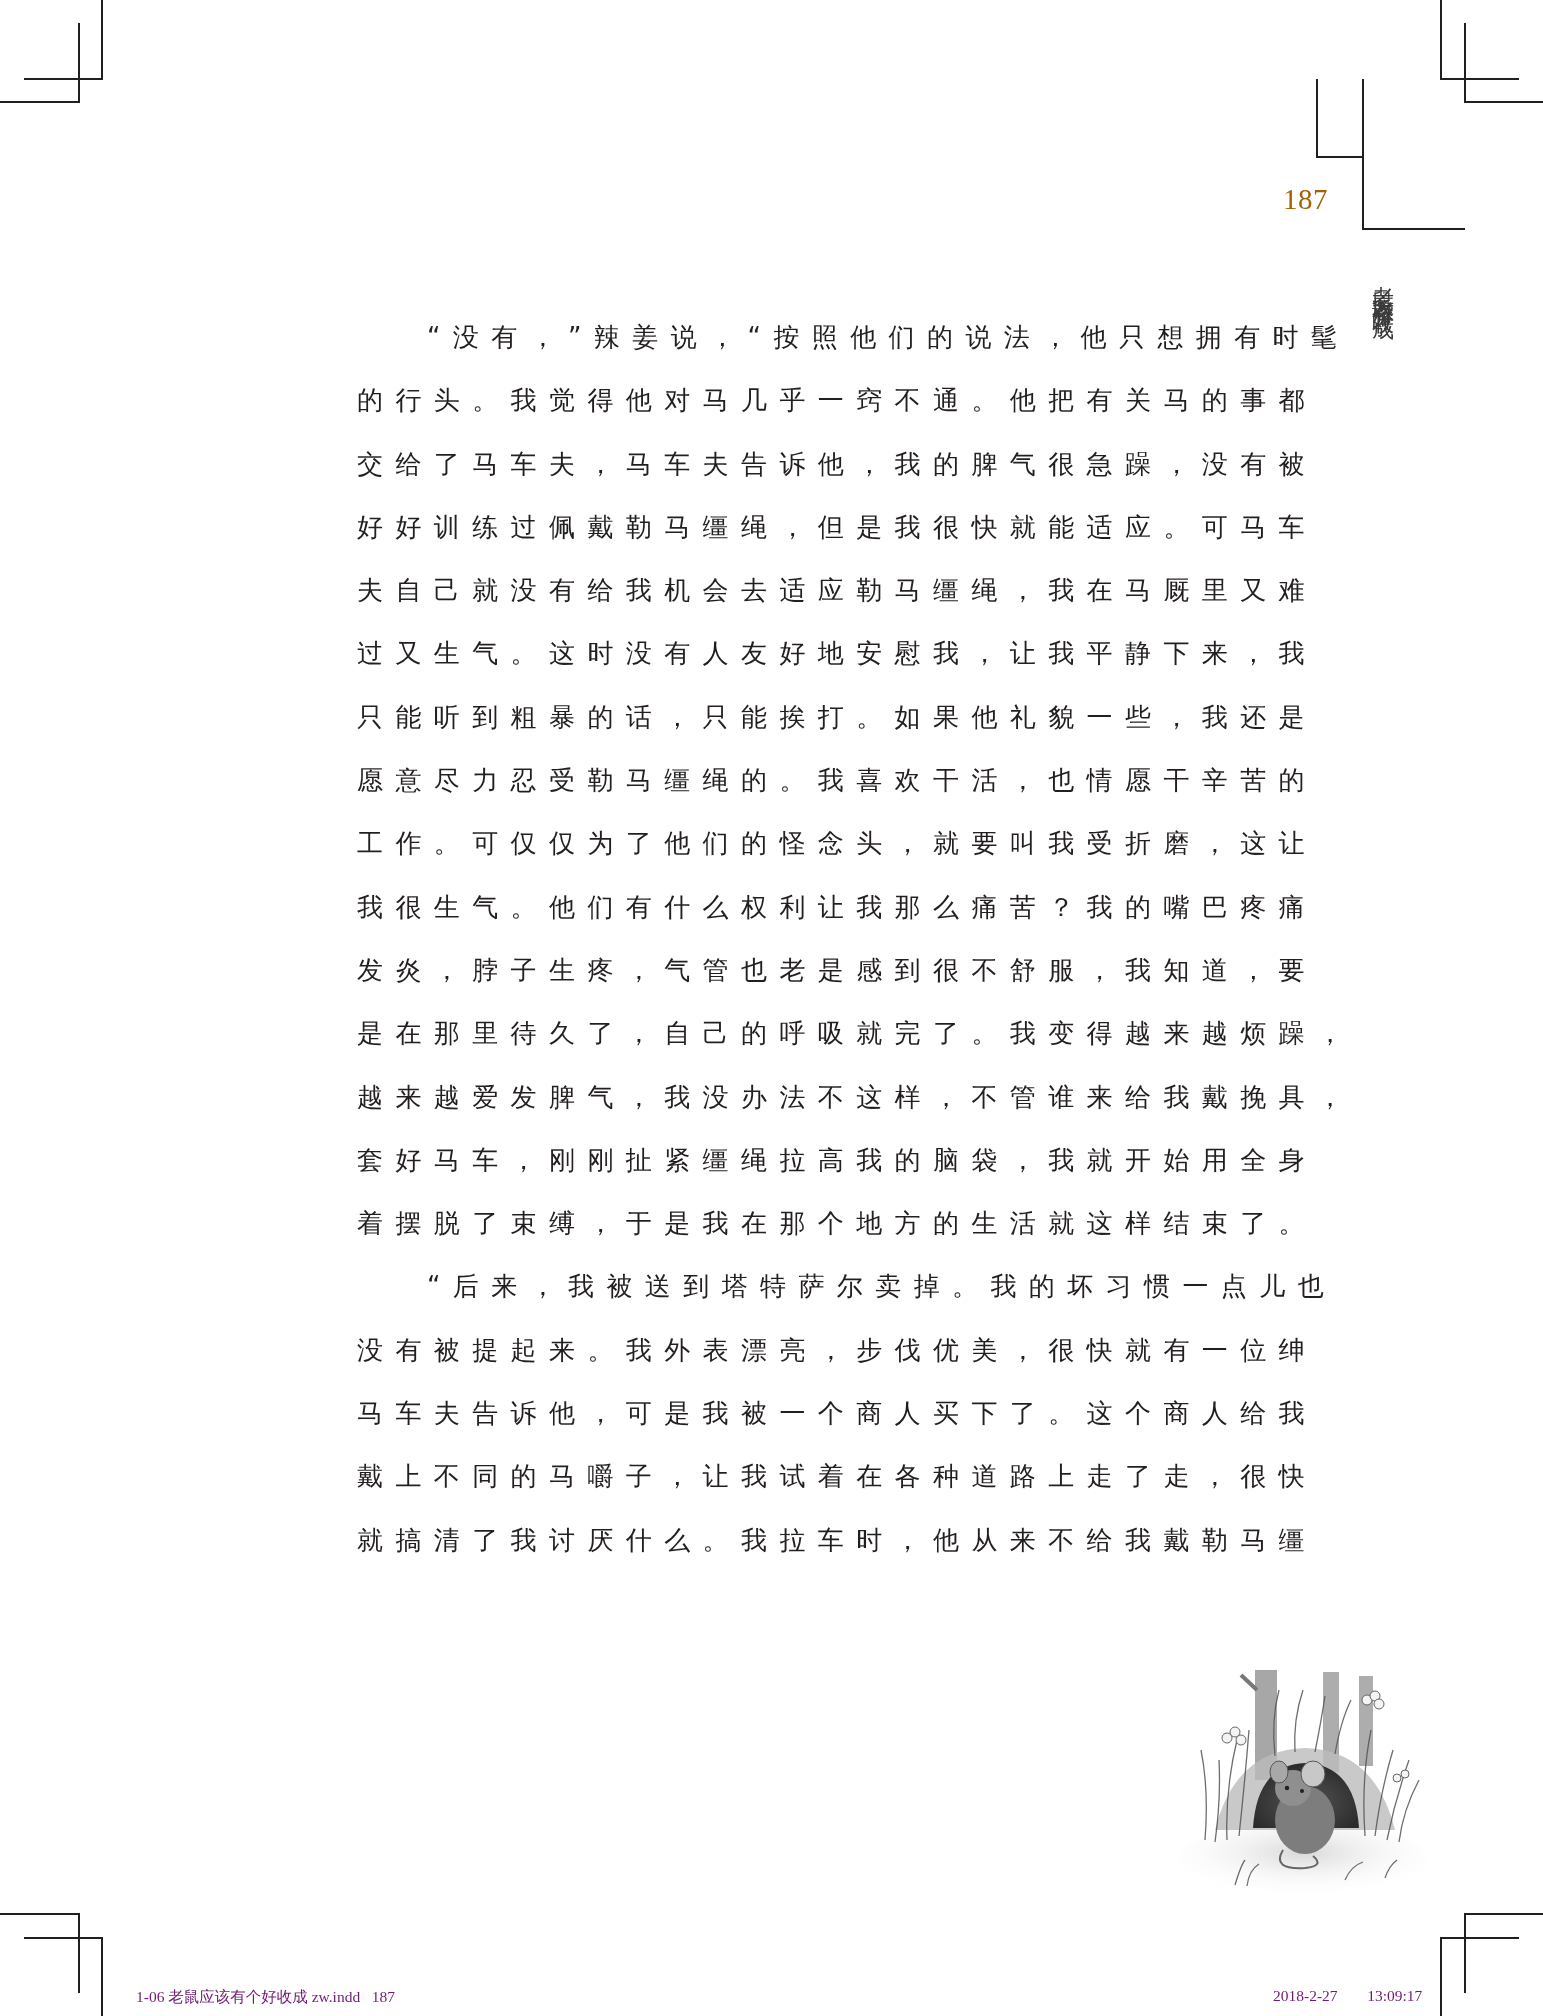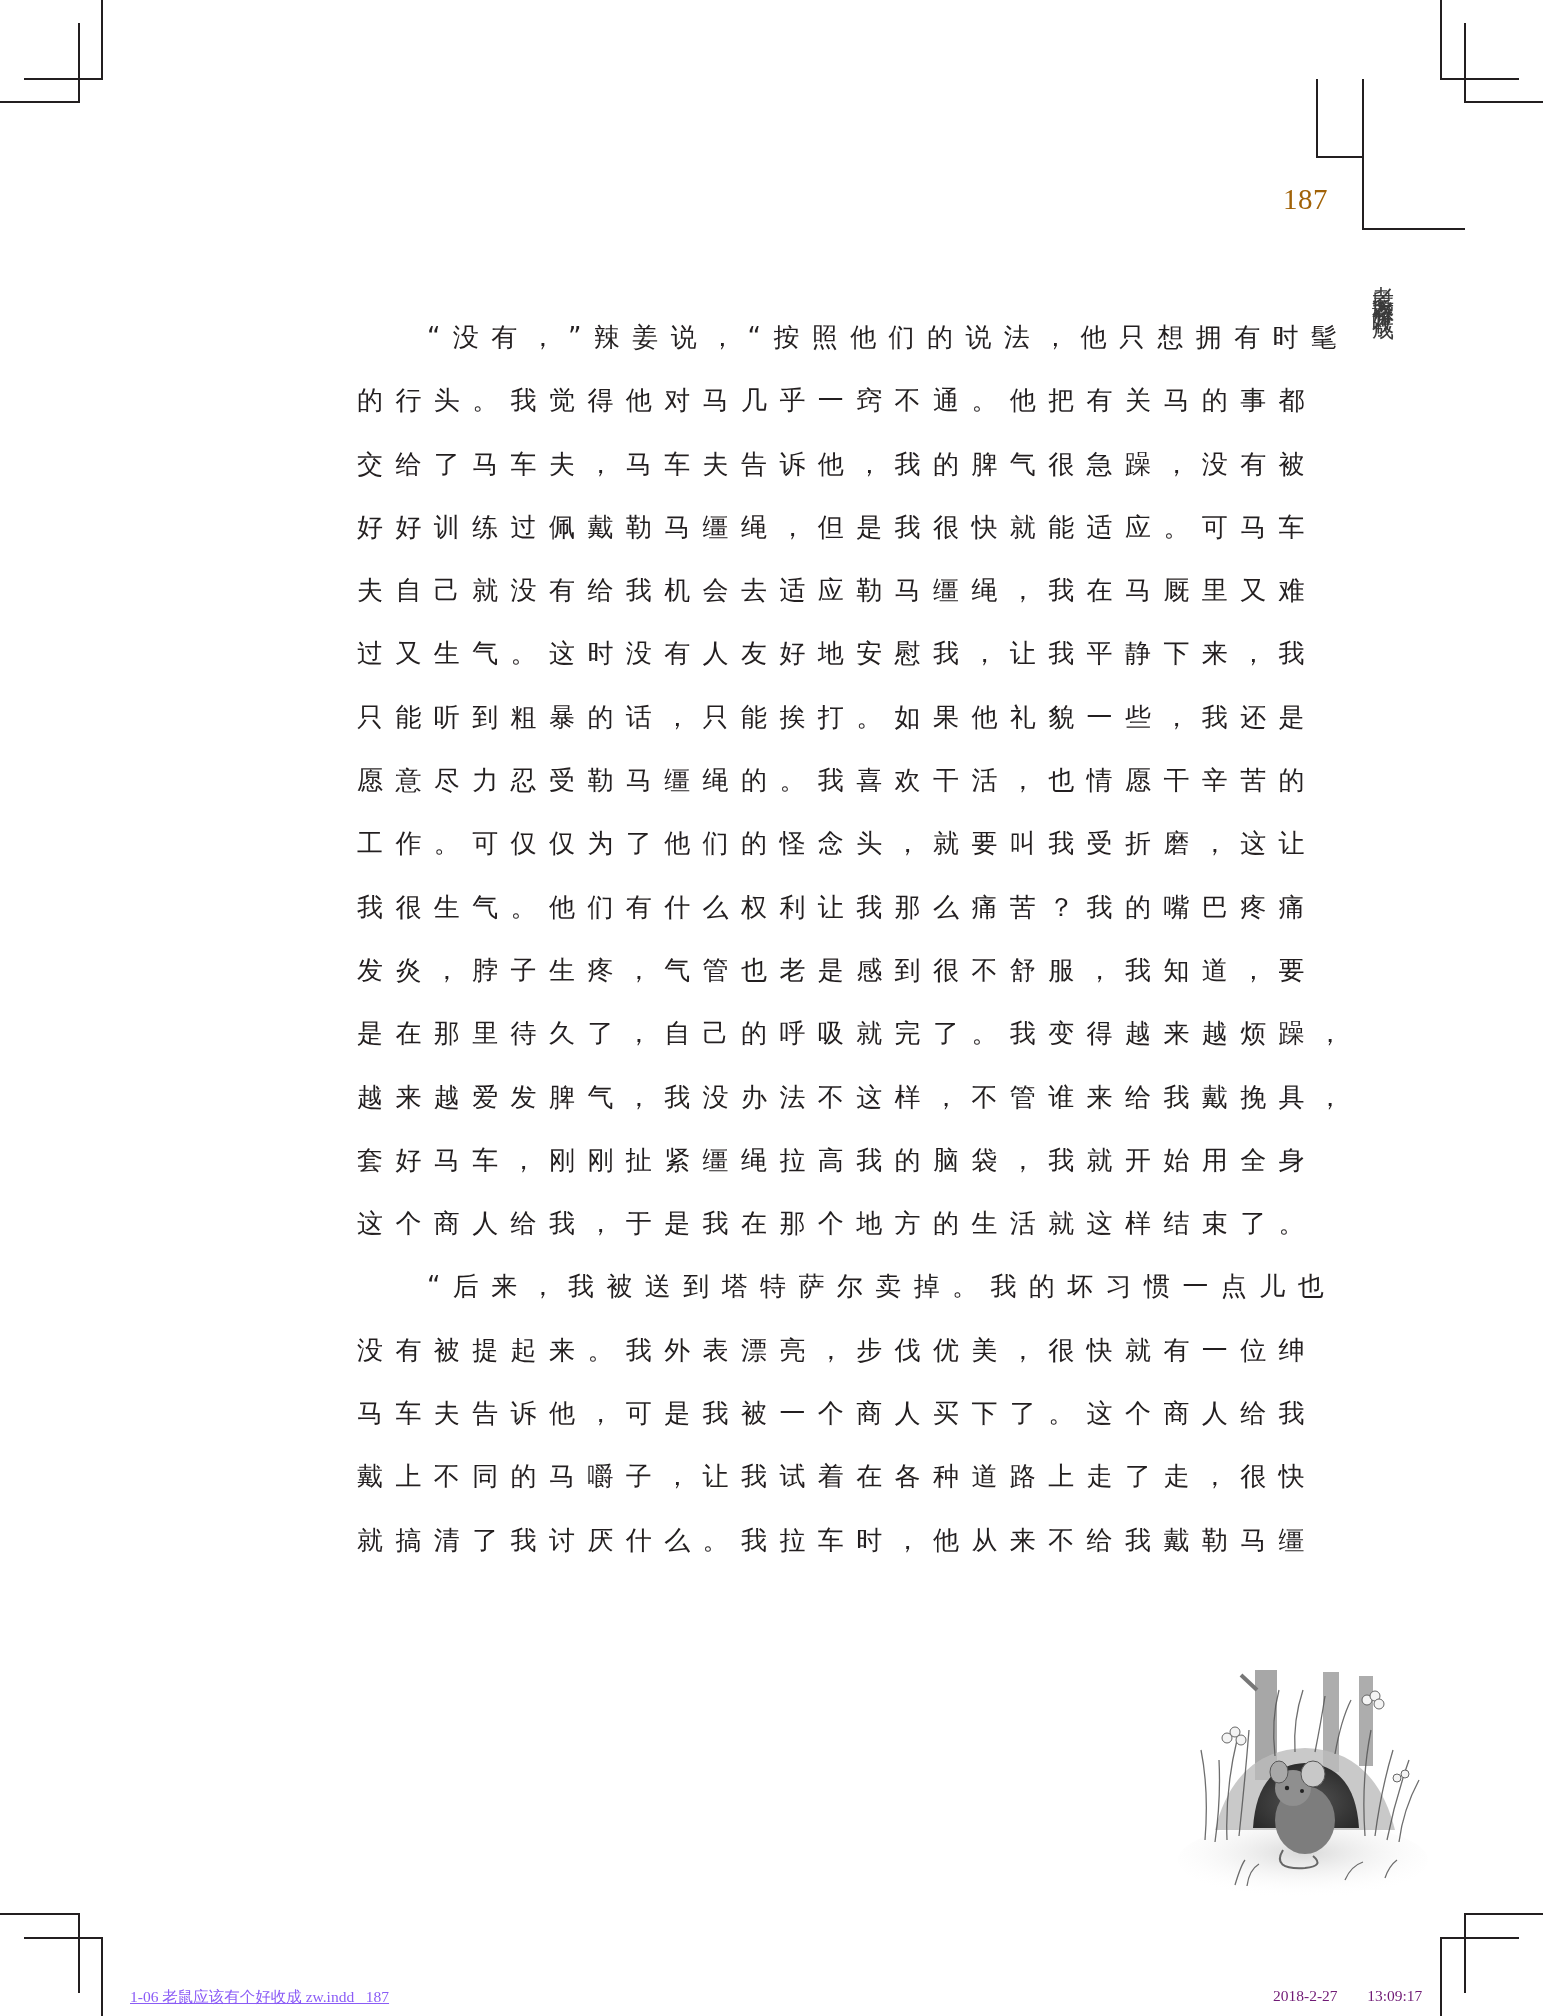--- a/index.html
+++ b/index.html
@@ -24,22 +24,22 @@
       font-size: 26px; line-height: 63.3px; color: #231f20;
       text-align: justify; text-align-last: left;
       letter-spacing: 12.4px;
     }
     .body-text .line { display: block; white-space: nowrap; }
     .indent { padding-left: 70px; }
     .illustration {
       position: absolute; left: 1175px; top: 1660px; width: 260px; height: 240px;
     }
     .slug-left {
-      position: absolute; left: 130px; top: 1987px;
-      font-family: "Liberation Serif", "DejaVu Serif", serif; font-size: 15.5px; color: #8b5cf6; text-decoration: underline;
+      position: absolute; left: 136px; top: 1987px;
+      font-family: "Liberation Serif", "DejaVu Serif", serif; font-size: 15.5px; color: #701a75;
     }
     .slug-right {
       position: absolute; left: 1273px; top: 1987px;
       font-family: "Liberation Serif", "DejaVu Serif", serif; font-size: 15.5px; color: #701a75;
       word-spacing: 6px;
     }
   </style>
 </head>
 <body>
 
@@ -80,21 +80,21 @@
   <span class="line">夫自己就没有给我机会去适应勒马缰绳，我在马厩里又难</span>
   <span class="line">过又生气。这时没有人友好地安慰我，让我平静下来，我</span>
   <span class="line">只能听到粗暴的话，只能挨打。如果他礼貌一些，我还是</span>
   <span class="line">愿意尽力忍受勒马缰绳的。我喜欢干活，也情愿干辛苦的</span>
   <span class="line">工作。可仅仅为了他们的怪念头，就要叫我受折磨，这让</span>
   <span class="line">我很生气。他们有什么权利让我那么痛苦？我的嘴巴疼痛</span>
   <span class="line">发炎，脖子生疼，气管也老是感到很不舒服，我知道，要</span>
   <span class="line">是在那里待久了，自己的呼吸就完了。我变得越来越烦躁，</span>
   <span class="line">越来越爱发脾气，我没办法不这样，不管谁来给我戴挽具，</span>
   <span class="line">套好马车，刚刚扯紧缰绳拉高我的脑袋，我就开始用全身</span>
-  <span class="line">这个商人给我，于是我在那个地方的生活就这样结束了。</span>
+  <span class="line">着摆脱了束缚，于是我在那个地方的生活就这样结束了。</span>
   <span class="line indent">“后来，我被送到塔特萨尔卖掉。我的坏习惯一点儿也</span>
   <span class="line">没有被提起来。我外表漂亮，步伐优美，很快就有一位绅</span>
   <span class="line">马车夫告诉他，可是我被一个商人买下了。这个商人给我</span>
   <span class="line">戴上不同的马嚼子，让我试着在各种道路上走了走，很快</span>
   <span class="line">就搞清了我讨厌什么。我拉车时，他从来不给我戴勒马缰</span>
 </div>
 
 <div class="illustration">
   <svg width="260" height="240" viewBox="0 0 260 240">
     <defs>

